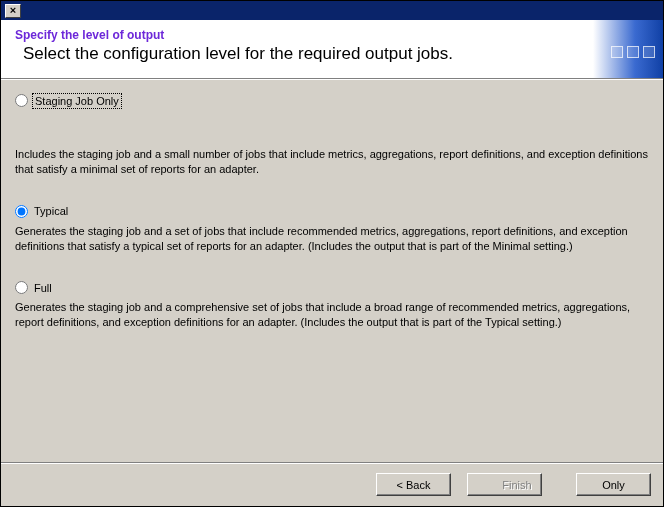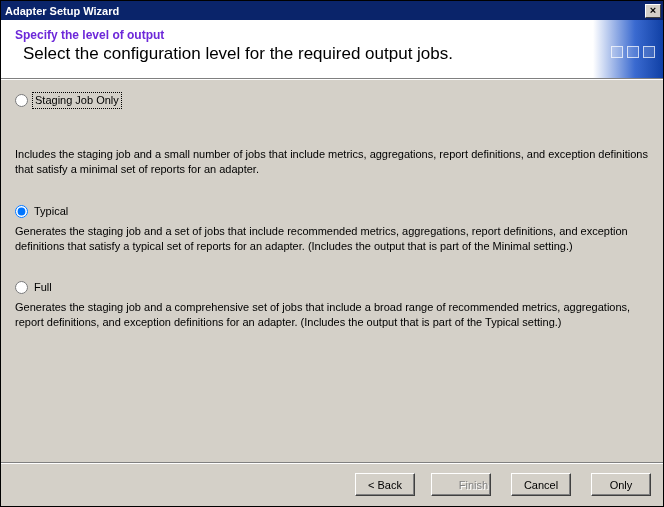--- a/index.html
+++ b/index.html
@@ -87,20 +87,21 @@
     flex: 1;
     padding: 14px 14px 6px 14px;
     overflow: auto;
     background: #d4d0c8;
   }
   .opt {
     margin-bottom: 10px;
   }
   .opt-row {
     display: flex;
+    align-items: center;
     gap: 6px;
     margin-bottom: 6px;
   }
   .opt input[type=radio] {
     margin: 0;
     width: 13px; height: 13px;
   }
   .opt label {
     color: #000;
     cursor: default;
@@ -118,21 +119,21 @@
   .footer {
     border-top: 1px solid #808080;
     box-shadow: inset 0 1px 0 #fff;
     padding: 10px 12px;
     display: flex;
     justify-content: flex-end;
     gap: 6px;
     background: #d4d0c8;
   }
   .btn {
-    width: 60px; height: 23px;
+    width: 75px; height: 23px;
     background: #d4d0c8;
     border: 1px solid #404040;
     border-top-color: #fff;
     border-left-color: #fff;
     box-shadow: inset -1px -1px 0 #808080, inset 1px 1px 0 #d4d0c8;
     font-family: Tahoma, Arial, sans-serif;
     font-size: 11px;
     cursor: default;
     padding: 0;
   }
@@ -152,21 +153,20 @@
   }
   .btn-group .btn:first-child { border-right-width: 1px; }
   .spacer { width: 8px; }
 </style>
 </head>
 <body>
 
 <div class="window">
 
   <div class="titlebar">
-    <span>Adapter Setup Wizard</span>
     <div class="close">×</div>
   </div>
 
   <div class="header">
     <h1>Specify the level of output</h1>
     <p>Select the configuration level for the required output jobs.</p>
     <div class="decor">
       <span></span>
         <span></span>
         <span></span>
@@ -205,18 +205,17 @@
     </div>
 
   </div>
 
   <div class="footer">
     <div class="btn-group">
       <button class="btn">&lt; Back</button>
     </div>
     <button class="btn" disabled="">Finish</button>
     <div class="spacer"></div>
-    <button class="btn">Cancel</button>
     <div class="spacer"></div>
     <button class="btn">Only</button>
   </div>
 
 </div>
 
 </body></html>

